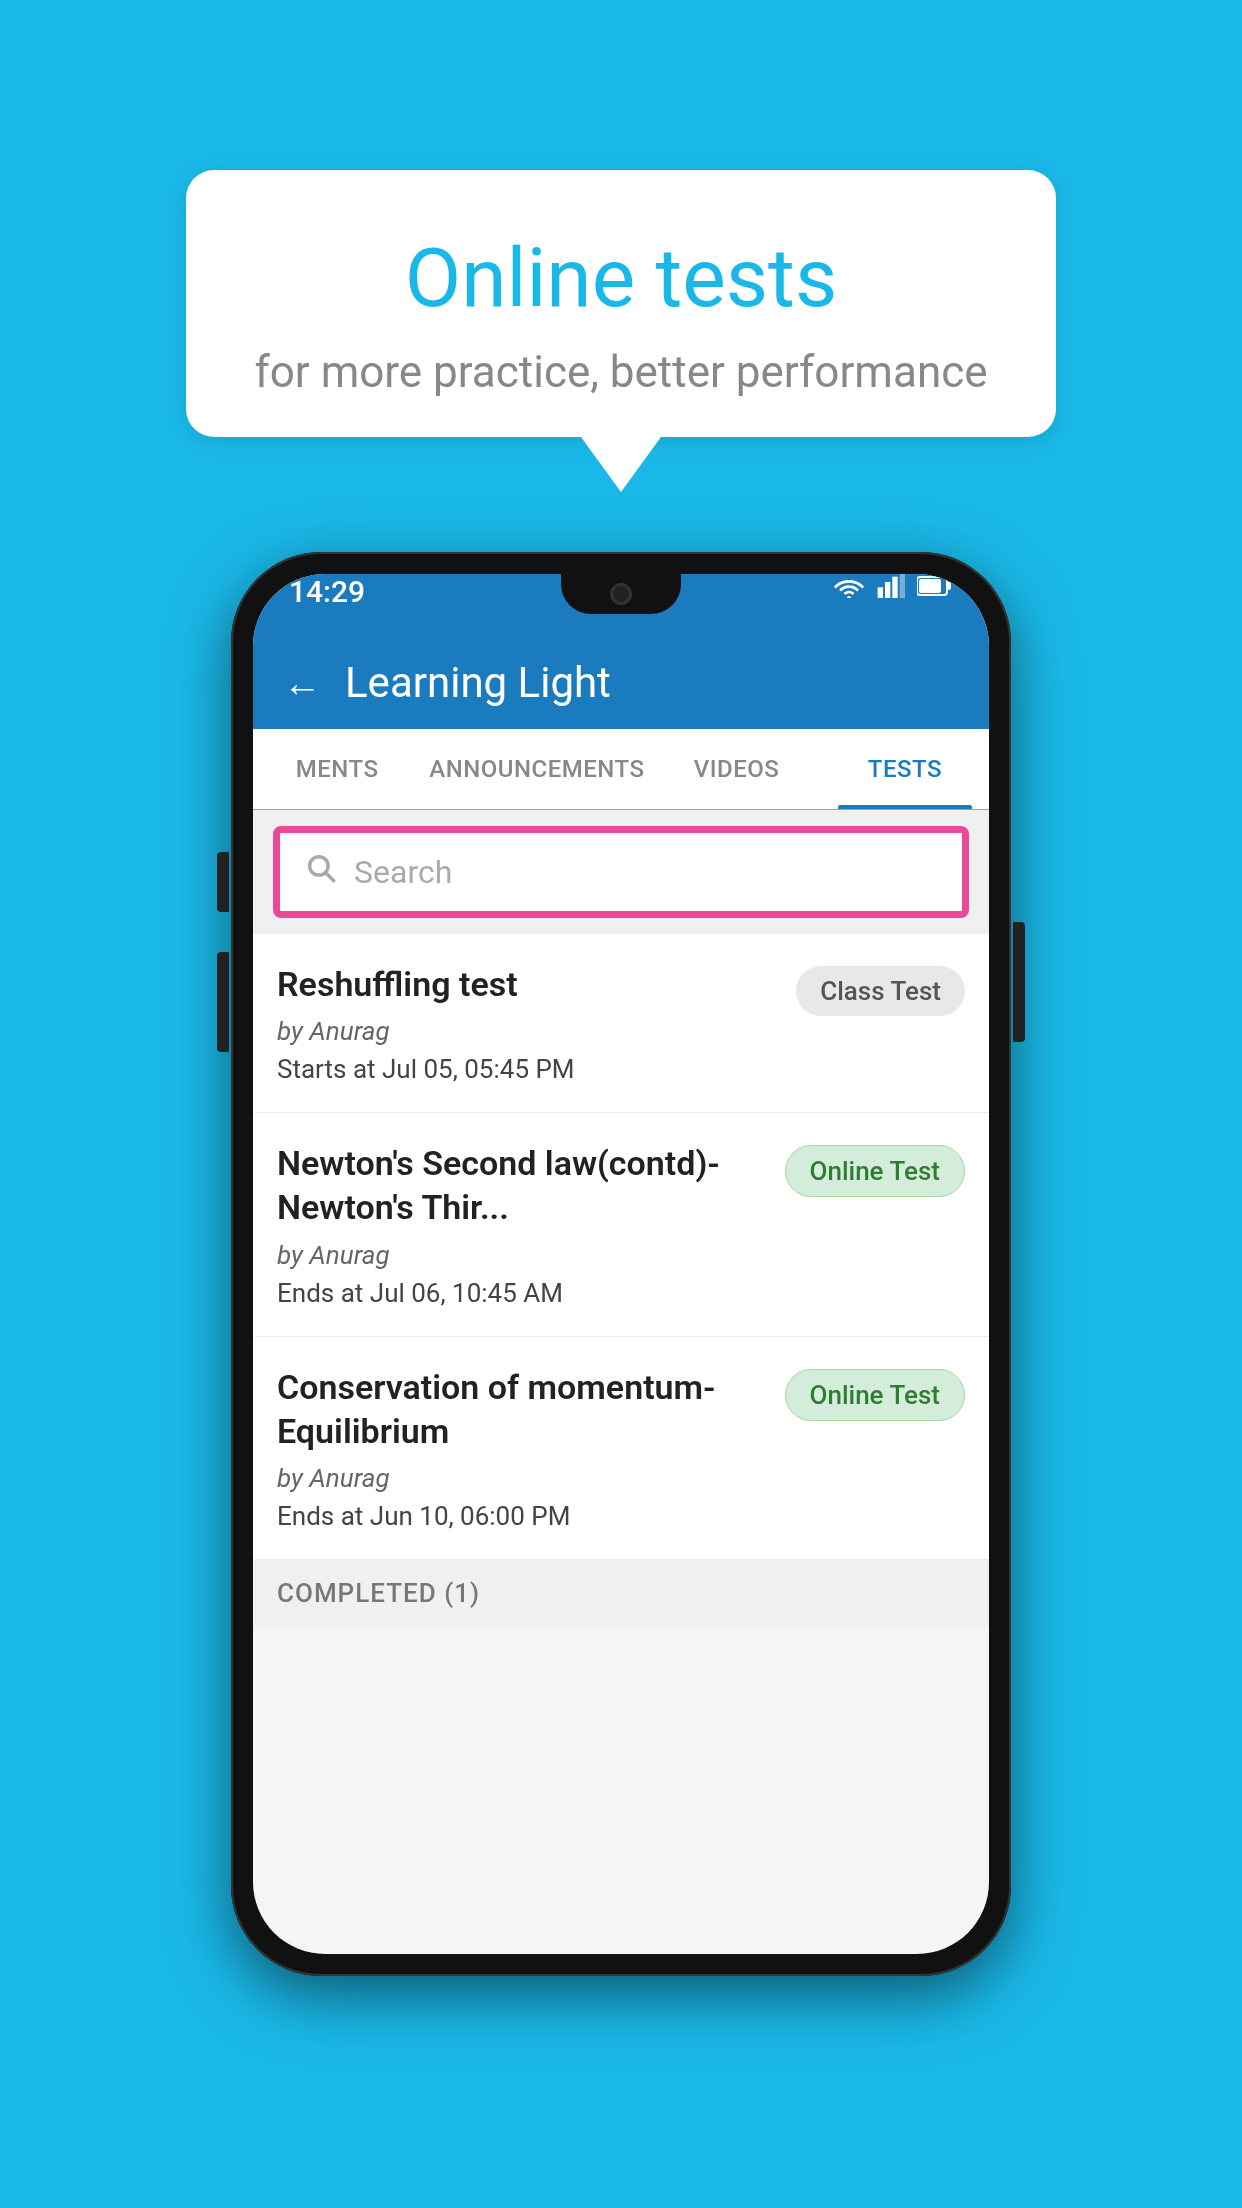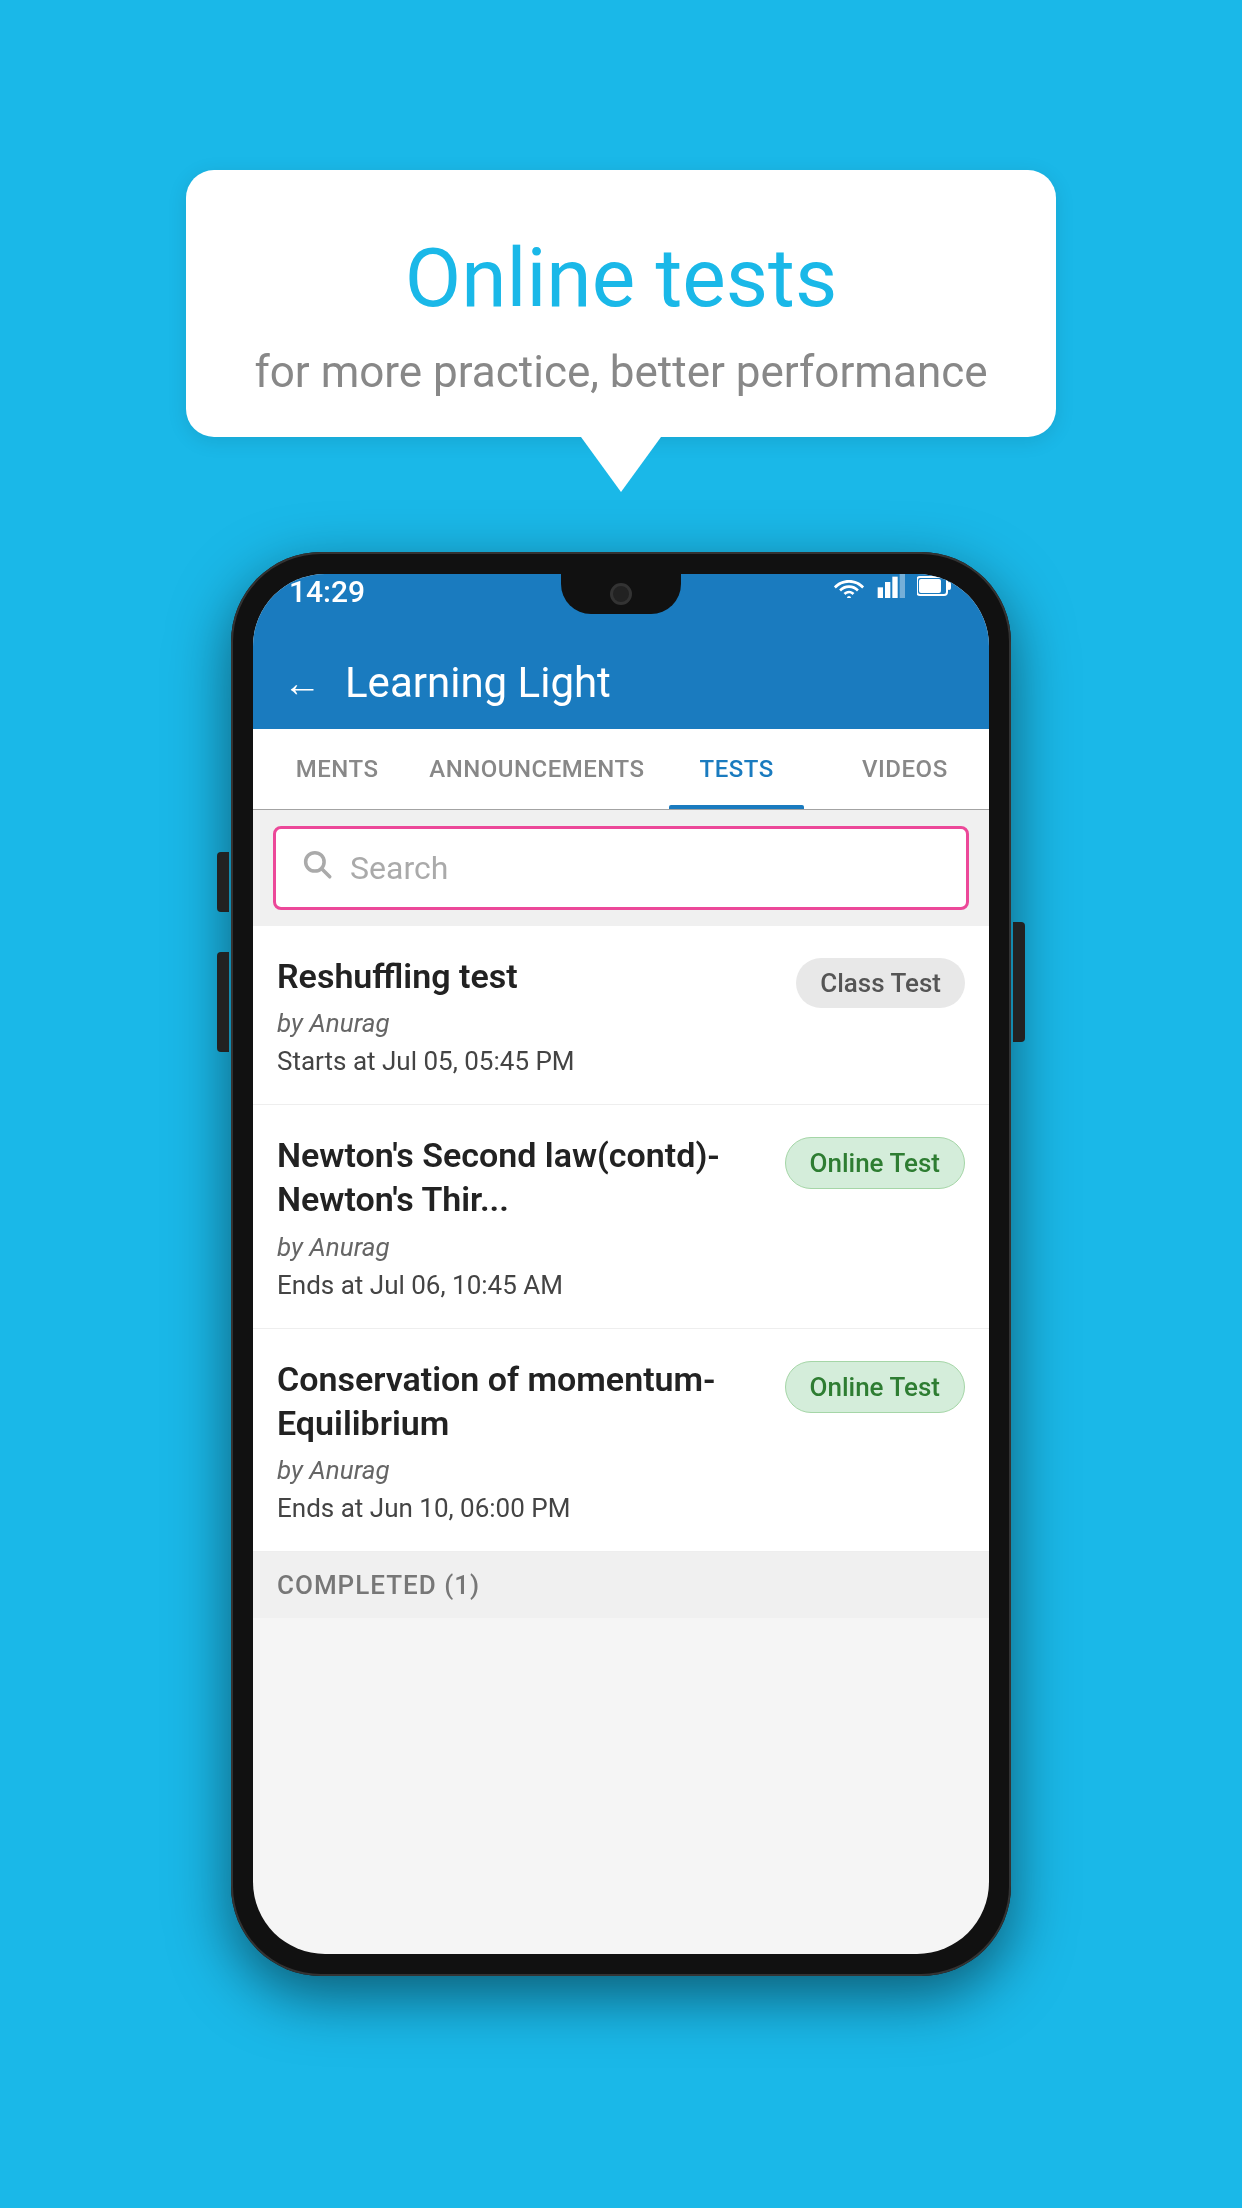--- a/index.html
+++ b/index.html
@@ -216,21 +216,21 @@
       padding: 16px 20px;
     }
 
     .search-bar {
       background: white;
       border-radius: 8px;
       display: flex;
       align-items: center;
       padding: 18px 24px;
       gap: 16px;
-      border: 3px solid #ec4899;
+      border: 7px solid #ec4899;
     }
 
     .search-icon-svg {
       color: #aaa;
       font-size: 32px;
     }
 
     .search-placeholder {
       font-size: 32px;
       color: #aaa;
@@ -359,22 +359,22 @@
       </div>
 
       <div class="app-header">
         <div class="back-arrow">←</div>
         <div class="app-header-title">Learning Light</div>
       </div>
 
       <div class="tabs-bar">
         <div class="tab">MENTS</div>
         <div class="tab">ANNOUNCEMENTS</div>
+        <div class="tab">VIDEOS</div>
         <div class="tab active">TESTS</div>
-        <div class="tab">VIDEOS</div>
       </div>
 
       <div class="search-container">
         <div class="search-bar">
           <span class="search-icon-svg">
             <svg width="34" height="34" viewBox="0 0 24 24" fill="none" stroke="#aaa" stroke-width="2.5" stroke-linecap="round">
               <circle cx="10.5" cy="10.5" r="6.5"></circle>
               <line x1="15.5" y1="15.5" x2="21" y2="21"></line>
             </svg>
           </span>

